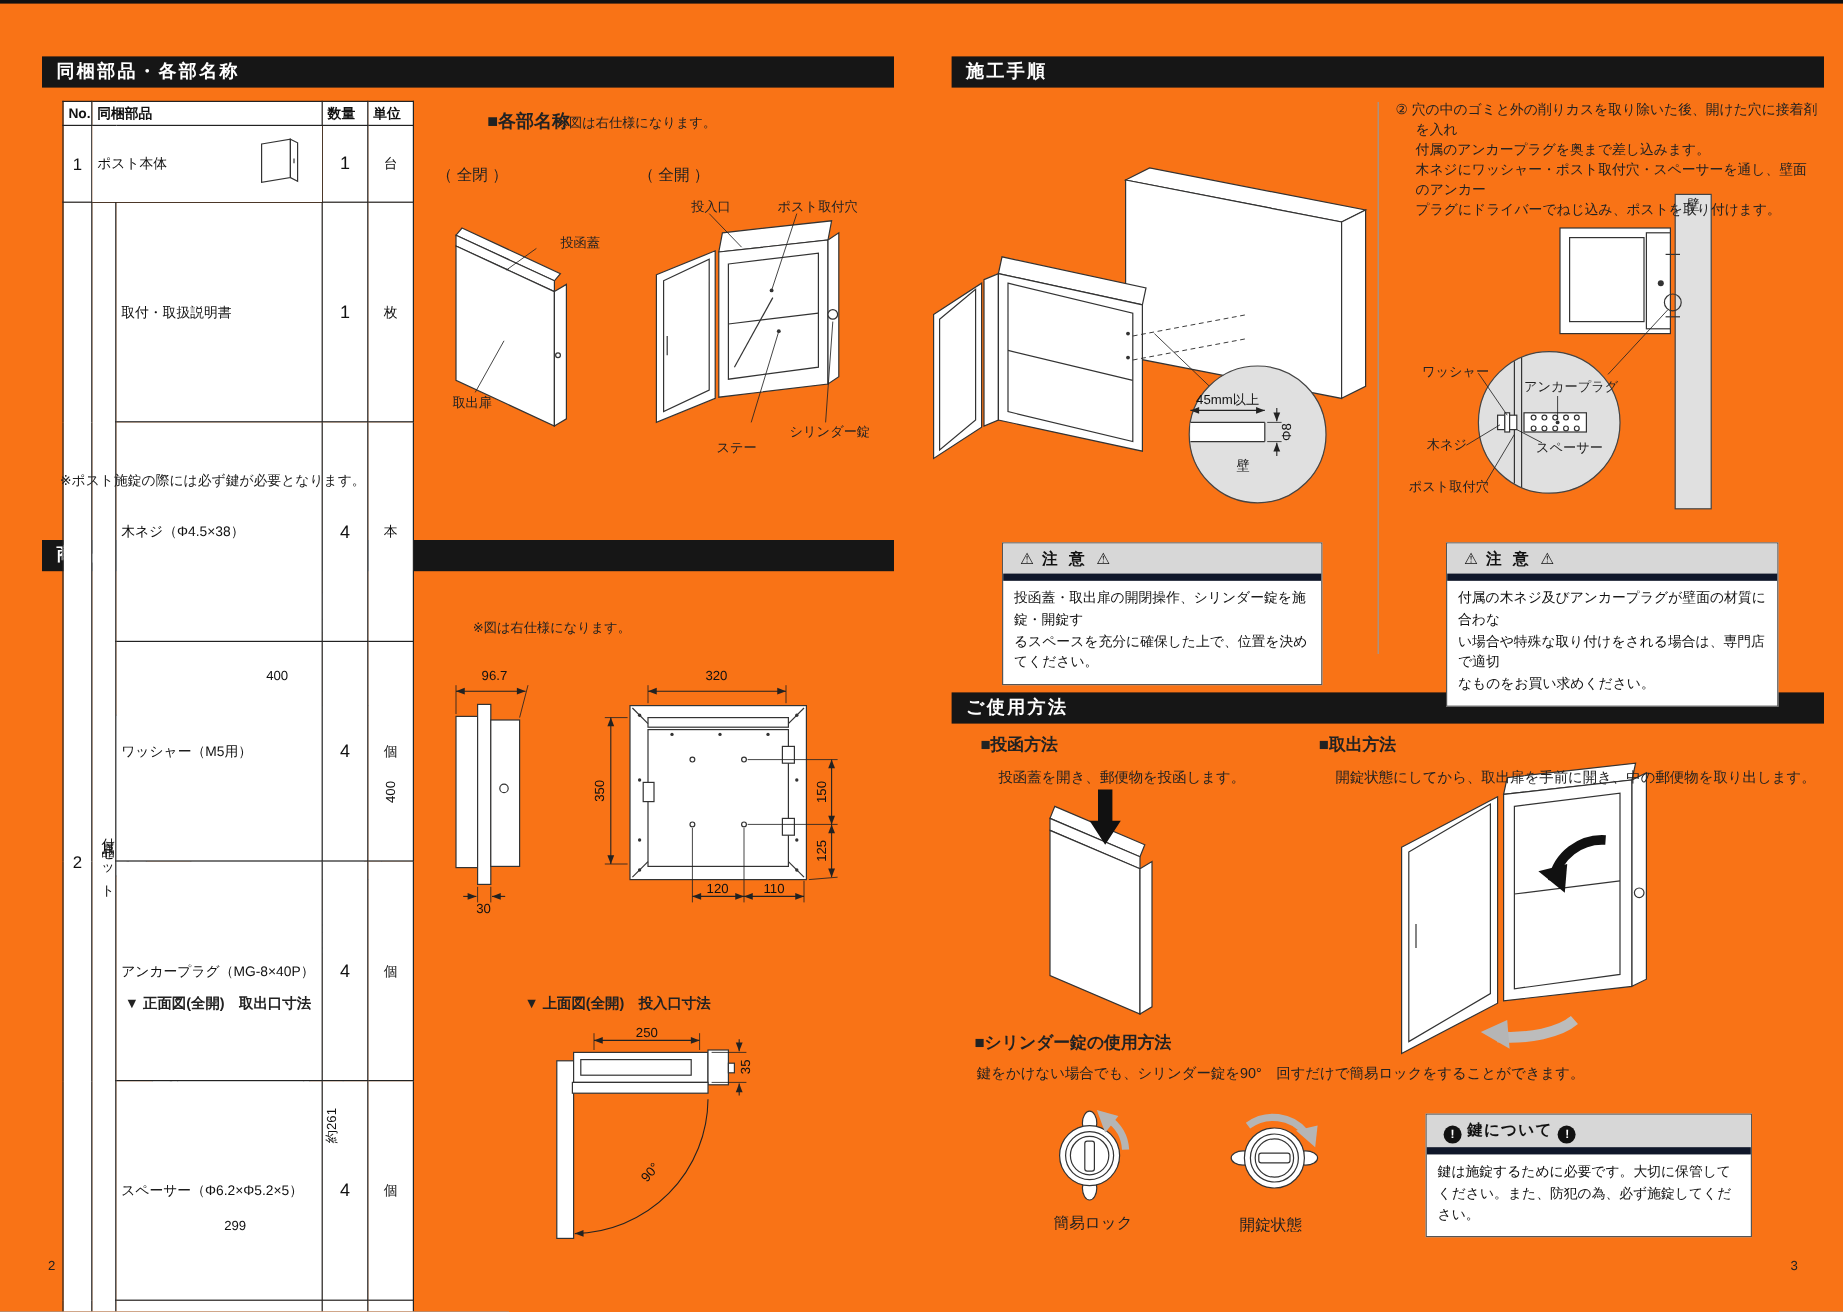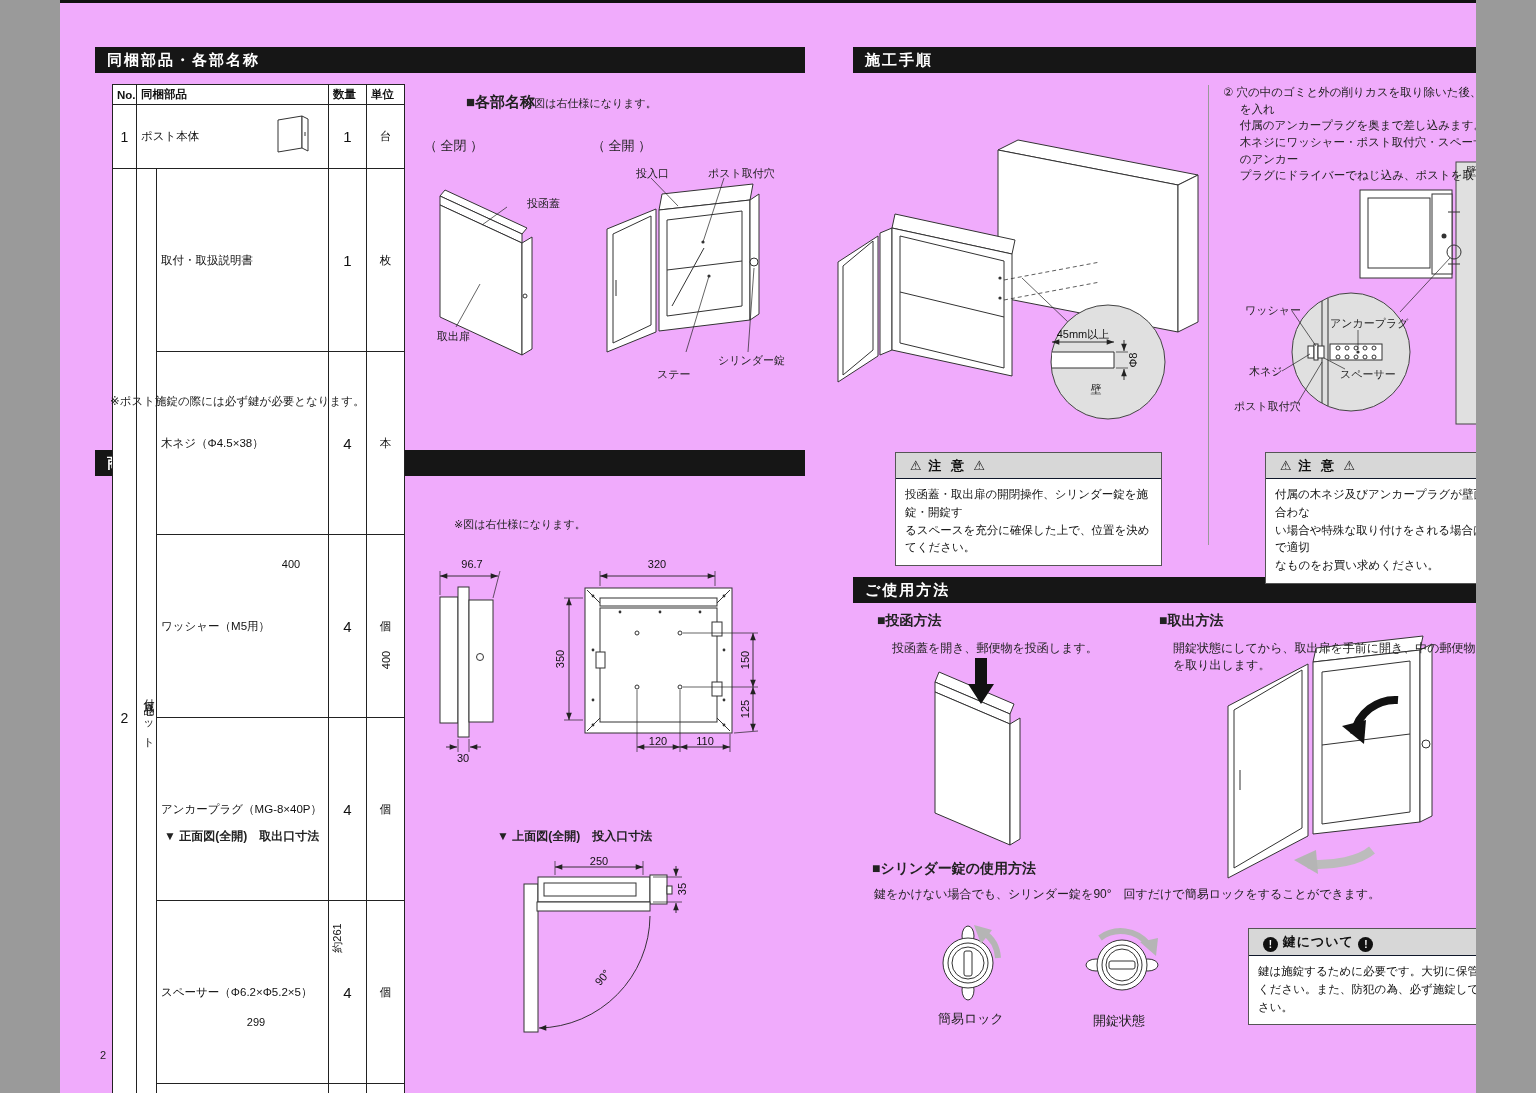--- a/index.html
+++ b/index.html
@@ -1,18 +1,18 @@
 <!DOCTYPE html>
 <html><head>
 <meta charset="utf-8">
 <style>
   * { margin:0; padding:0; box-sizing:border-box; }
   html,body { background:#9a9a9a; }
   body { font-family:"Liberation Sans","DejaVu Sans",sans-serif; }
-  .page { position:relative; width:1416px; height:1093px; background:#f0abfc; overflow:hidden; margin:0 auto; }
+  .page { position:relative; width:1536px; height:1093px; background:#f97316; overflow:hidden; margin:0 auto; }
   .topline { position:absolute; left:0; top:0; width:100%; height:3px; background:#111; }
   .abs { position:absolute; }
   svg.artlayer { position:absolute; left:0; top:0; pointer-events:none; }
   .secbar { position:absolute; background:#161616; color:#fff; font-weight:bold;
             font-size:15px; letter-spacing:2px; padding:3px 0 3px 12px; height:26px; line-height:20px; }
   .t { position:absolute; color:#222; line-height:1.45; }
   .b { font-weight:bold; }
   .s10 { font-size:10px; } .s11 { font-size:11px; } .s115 { font-size:11.5px; }
   .s12 { font-size:12px; } .s13 { font-size:13px; } .s14 { font-size:14px; } .s15 { font-size:15px; }
   .pre { white-space:pre-line; }
@@ -24,21 +24,21 @@
   table.parts { border-collapse:collapse; font-size:11.5px; color:#111; table-layout:fixed; }
   table.parts th, table.parts td { border:1px solid #222; padding:2px 4px; background:#fff; }
   table.parts th { font-weight:bold; text-align:left; }
   td.ctr { text-align:center; }
   td.qty { font-size:15px; text-align:center; }
   td.band { background:#b2b2b2; padding:0; }
   .vtext { writing-mode:vertical-rl; text-orientation:upright; margin:0 auto; letter-spacing:3px; font-size:11px; display:block; height:100%; text-align:center; }
   .itemcell { position:relative; }
   
   .notebox { position:absolute; border:1px solid #555; background:#fff; }
-  .notebox .hd { background:#d7d7d7; border-bottom:1px solid #0f172a; font-weight:bold; font-size:13px;
+  .notebox .hd { background:#d7d7d7; border-bottom:6px solid #0f172a; font-weight:bold; font-size:13px;
                  letter-spacing:3px; padding:4px 4px 3px 14px; color:#111; }
   .notebox .bd { padding:7px 8px 8px 9px; font-size:11.5px; line-height:1.55; color:#111; }
   .warnglyph { letter-spacing:0; font-size:13px; }
   .keyicon { display:inline-flex; width:15px; height:15px; border-radius:50%; background:#111; color:#fff;
              align-items:center; justify-content:center; font-size:10px; font-weight:bold;
              vertical-align:-2px; letter-spacing:0; }
   .divider { position:absolute; background:#999; width:1px; }
 </style>
 </head>
 <body>

